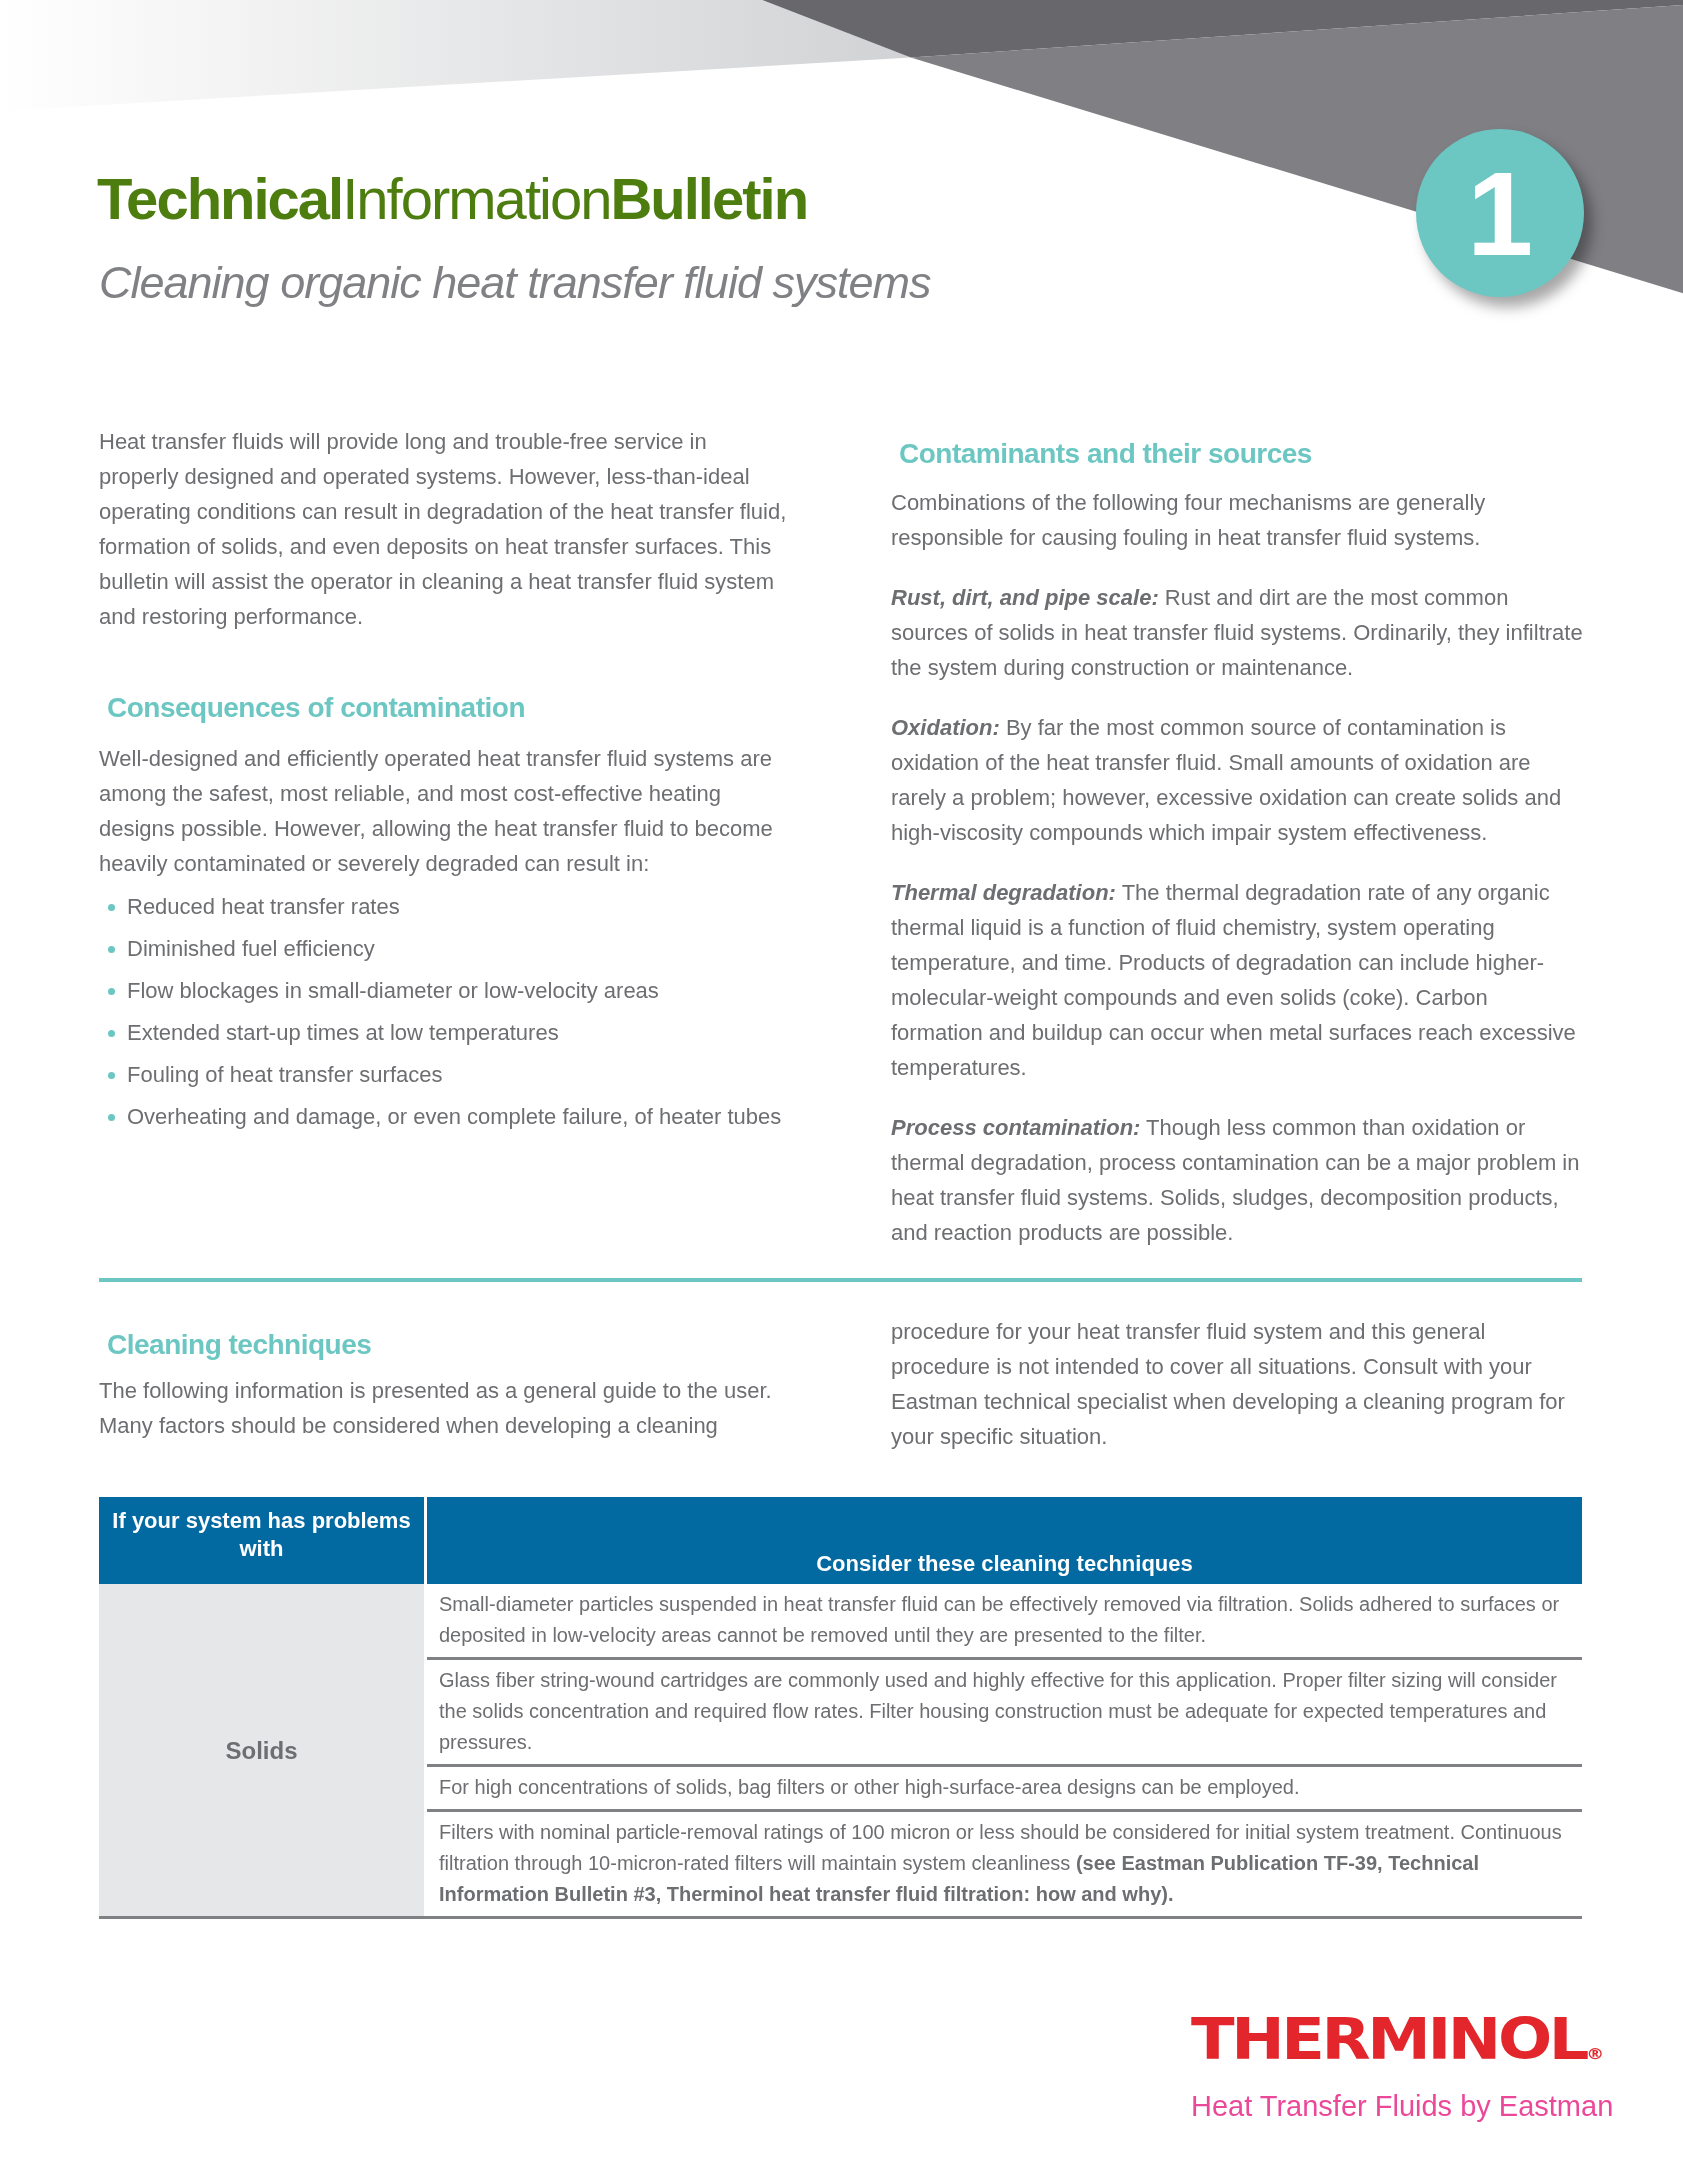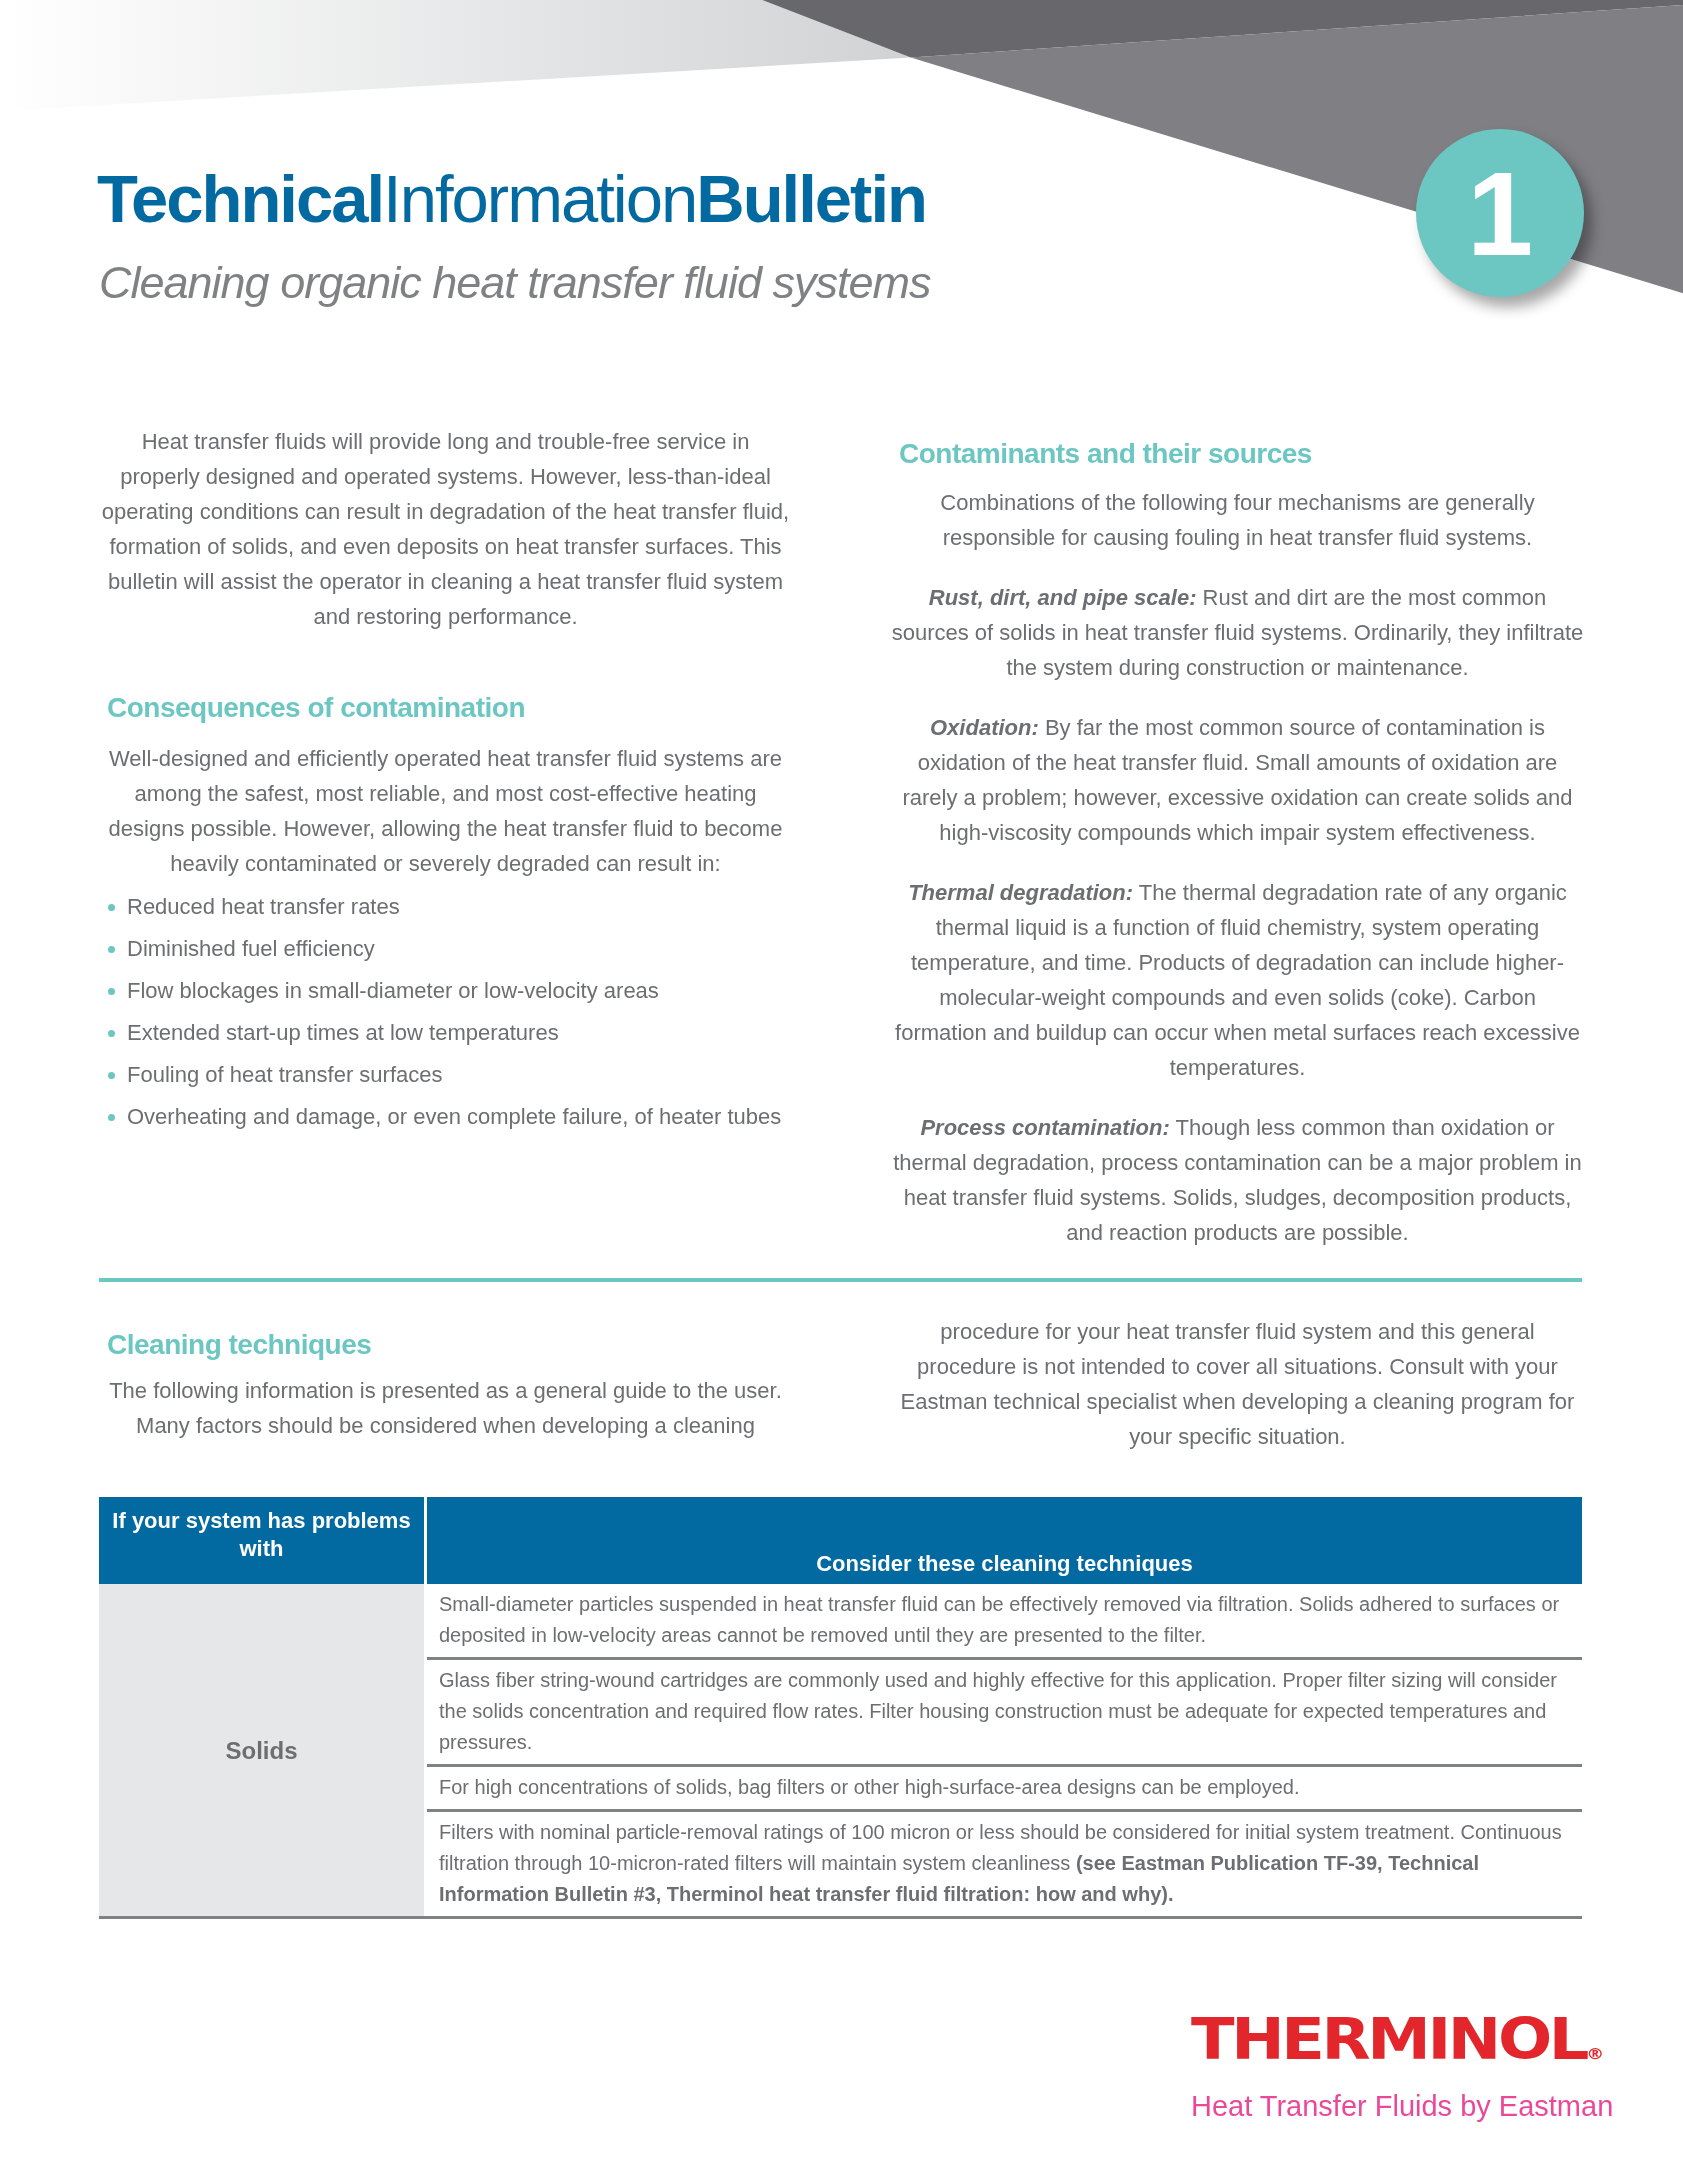--- a/index.html
+++ b/index.html
@@ -1,31 +1,31 @@
 <!DOCTYPE html>
 <html><head>
 <meta charset="utf-8">
 <style>
   html, body { margin:0; padding:0; }
   body { width:1683px; height:2178px; position:relative; background:#ffffff; overflow:hidden;
          font-family:"Liberation Sans", "DejaVu Sans", sans-serif; color:#6d6e71; }
   .bg-shapes { position:absolute; left:0; top:0; width:1683px; height:416px; z-index:0; }
   .abs { position:absolute; z-index:1; }
 
-  .title { left:97px; top:149px; font-size:67px; line-height:99px; color:#0369a1; letter-spacing:-2px; white-space:nowrap; }
+  .title { left:97px; top:149px; font-size:58px; line-height:99px; color:#4d7c0f; letter-spacing:-2px; white-space:nowrap; }
   .title .b { font-weight:bold; }
   .title .l { font-weight:normal; }
   .subtitle { left:99px; top:255px; font-size:45px; line-height:55px; font-style:italic; color:#808184; letter-spacing:-1px; white-space:nowrap; }
 
   .badge { left:1416px; top:129px; width:168px; height:168px; border-radius:50%; background:#6cc7c3;
            box-shadow:8px 10px 14px rgba(0,0,0,0.35); display:flex; align-items:center; justify-content:center;
            color:#fff; font-size:119px; font-weight:bold; line-height:1; }
 
   .col { width:693px; font-size:22px; line-height:35px; color:#6d6e71; }
-  .col p { margin:0;text-align:center; }
+  .col p { margin:0; }
   .h2 { font-size:28px; line-height:44px; color:#6cc7c3; font-weight:bold; margin:8px; letter-spacing:-0.5px; }
 
   .intro { left:99px; top:424px; }
   .cons-head { left:99px; top:678px; }
   .cons-body { left:99px; top:741px; }
   .bullets { list-style:none; margin:8px; padding:0; }
   .bullets li { position:relative; padding-left:20px; height:42px; line-height:35px; }
   .bullets li .dot { position:absolute; left:1px; top:15px; width:7px; height:7px; border-radius:50%; background:#6cc7c3; }
 
   .cont-head { left:891px; top:424px; }

